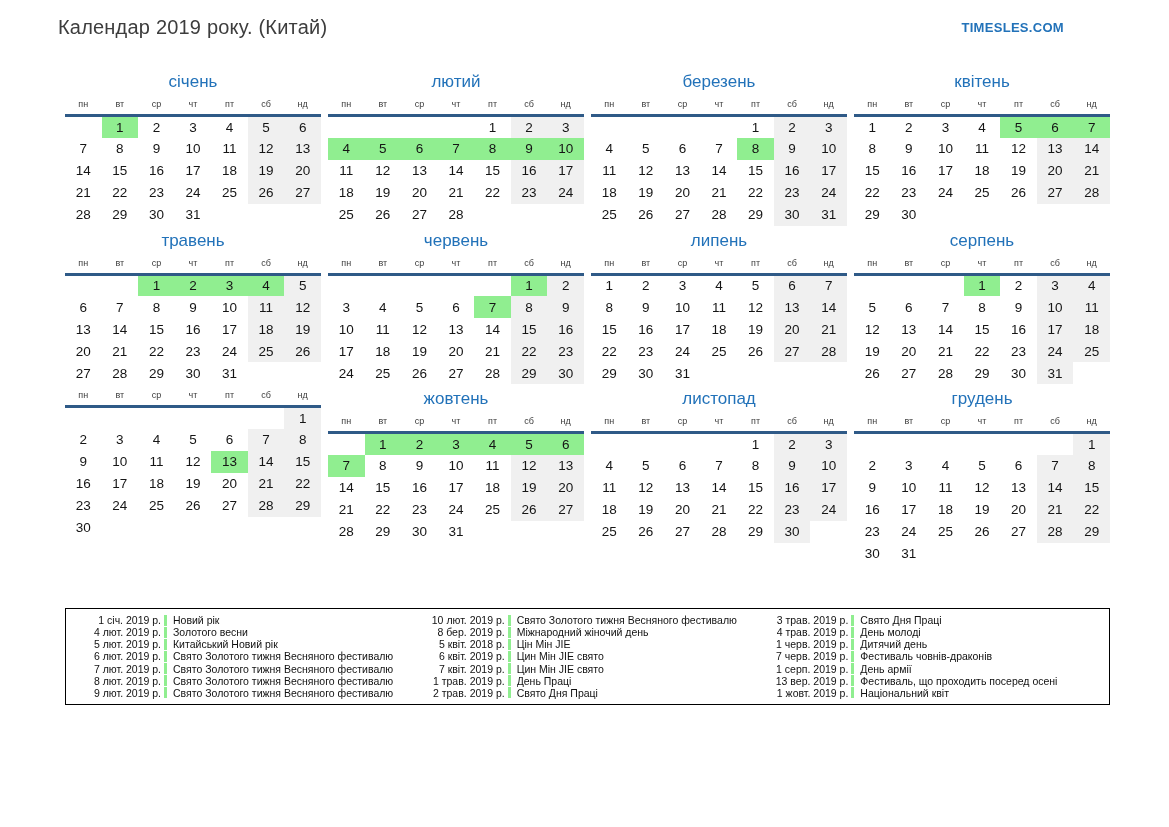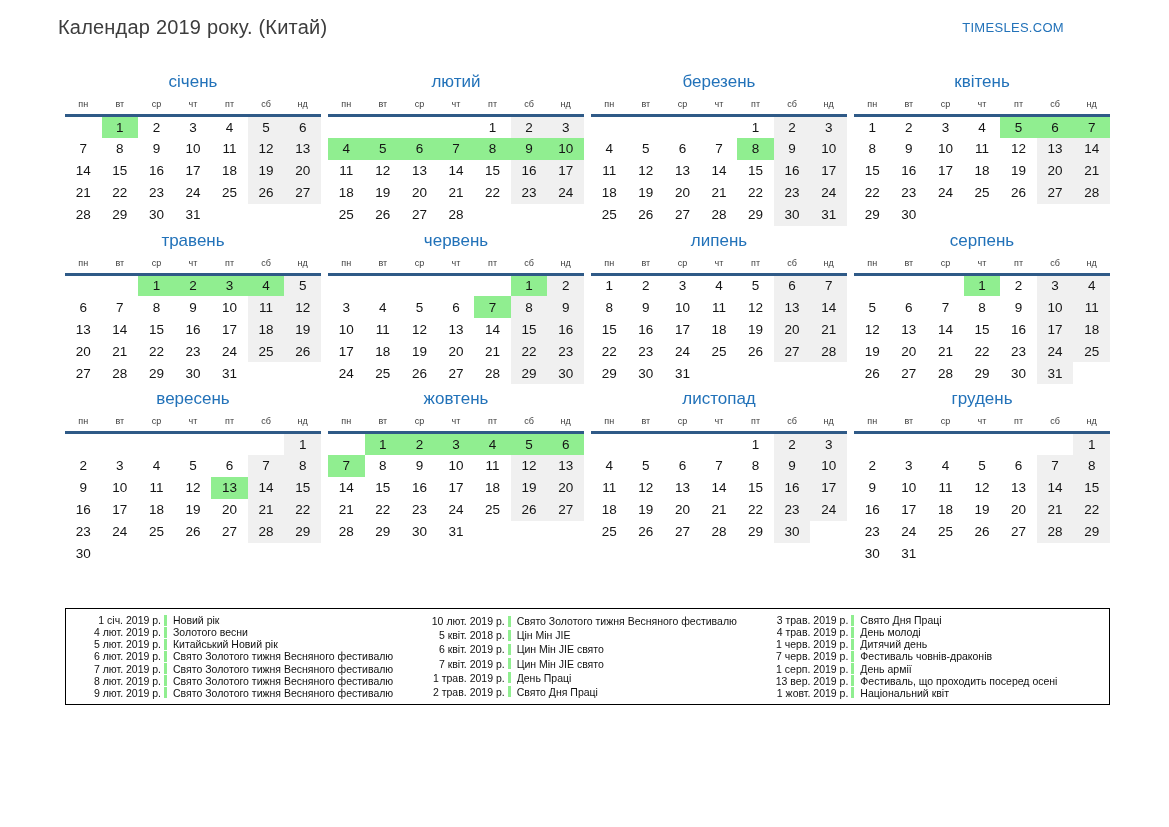--- a/index.html
+++ b/index.html
@@ -21,21 +21,21 @@
     justify-content: space-between;
     align-items: flex-start;
   }
   .page-title {
     font-size: 20px;
     color: #3d3d3d;
     letter-spacing: 0.2px;
   }
   .site-link {
     font-size: 13px;
-    font-weight: 400;
+    font-weight: 700;
     color: var(--accent, #2272b9);
     text-decoration: none;
     letter-spacing: 0.3px;
     margin-top: 4px;
   }
   .months-grid {
     position: absolute;
     left: 65px;
     top: 70px;
     width: 1045px;
@@ -623,21 +623,20 @@
               <td>28</td>
               <td>29</td>
               <td>30</td>
               <td class="weekend">31</td>
               <td></td>
             </tr>
           </tbody>
         </table>
       </div>
       <div class="month">
-        <div class="month-title">вересень</div>
         <table class="month-table">
           <thead>
             <tr>
               <th>пн</th>
               <th>вт</th>
               <th>ср</th>
               <th>чт</th>
               <th>пт</th>
               <th>сб</th>
               <th>нд</th>
@@ -939,20 +938,25 @@
           <span class="legend-name">Свято Золотого тижня Весняного фестивалю</span>
         </div>
       </div>
       <div class="legend-col">
         <div class="legend-row">
           <span class="legend-date">10 лют. 2019 р.</span>
           <span class="legend-bar"></span>
           <span class="legend-name">Свято Золотого тижня Весняного фестивалю</span>
         </div>
         <div class="legend-row">
+          <span class="legend-date">8 бер. 2019 р.</span>
+          <span class="legend-bar"></span>
+          <span class="legend-name">Міжнародний жіночий день</span>
+        </div>
+        <div class="legend-row">
           <span class="legend-date">5 квіт. 2018 р.</span>
           <span class="legend-bar"></span>
           <span class="legend-name">Цін Мін JIE</span>
         </div>
         <div class="legend-row">
           <span class="legend-date">6 квіт. 2019 р.</span>
           <span class="legend-bar"></span>
           <span class="legend-name">Цин Мін JIE свято</span>
         </div>
         <div class="legend-row">

